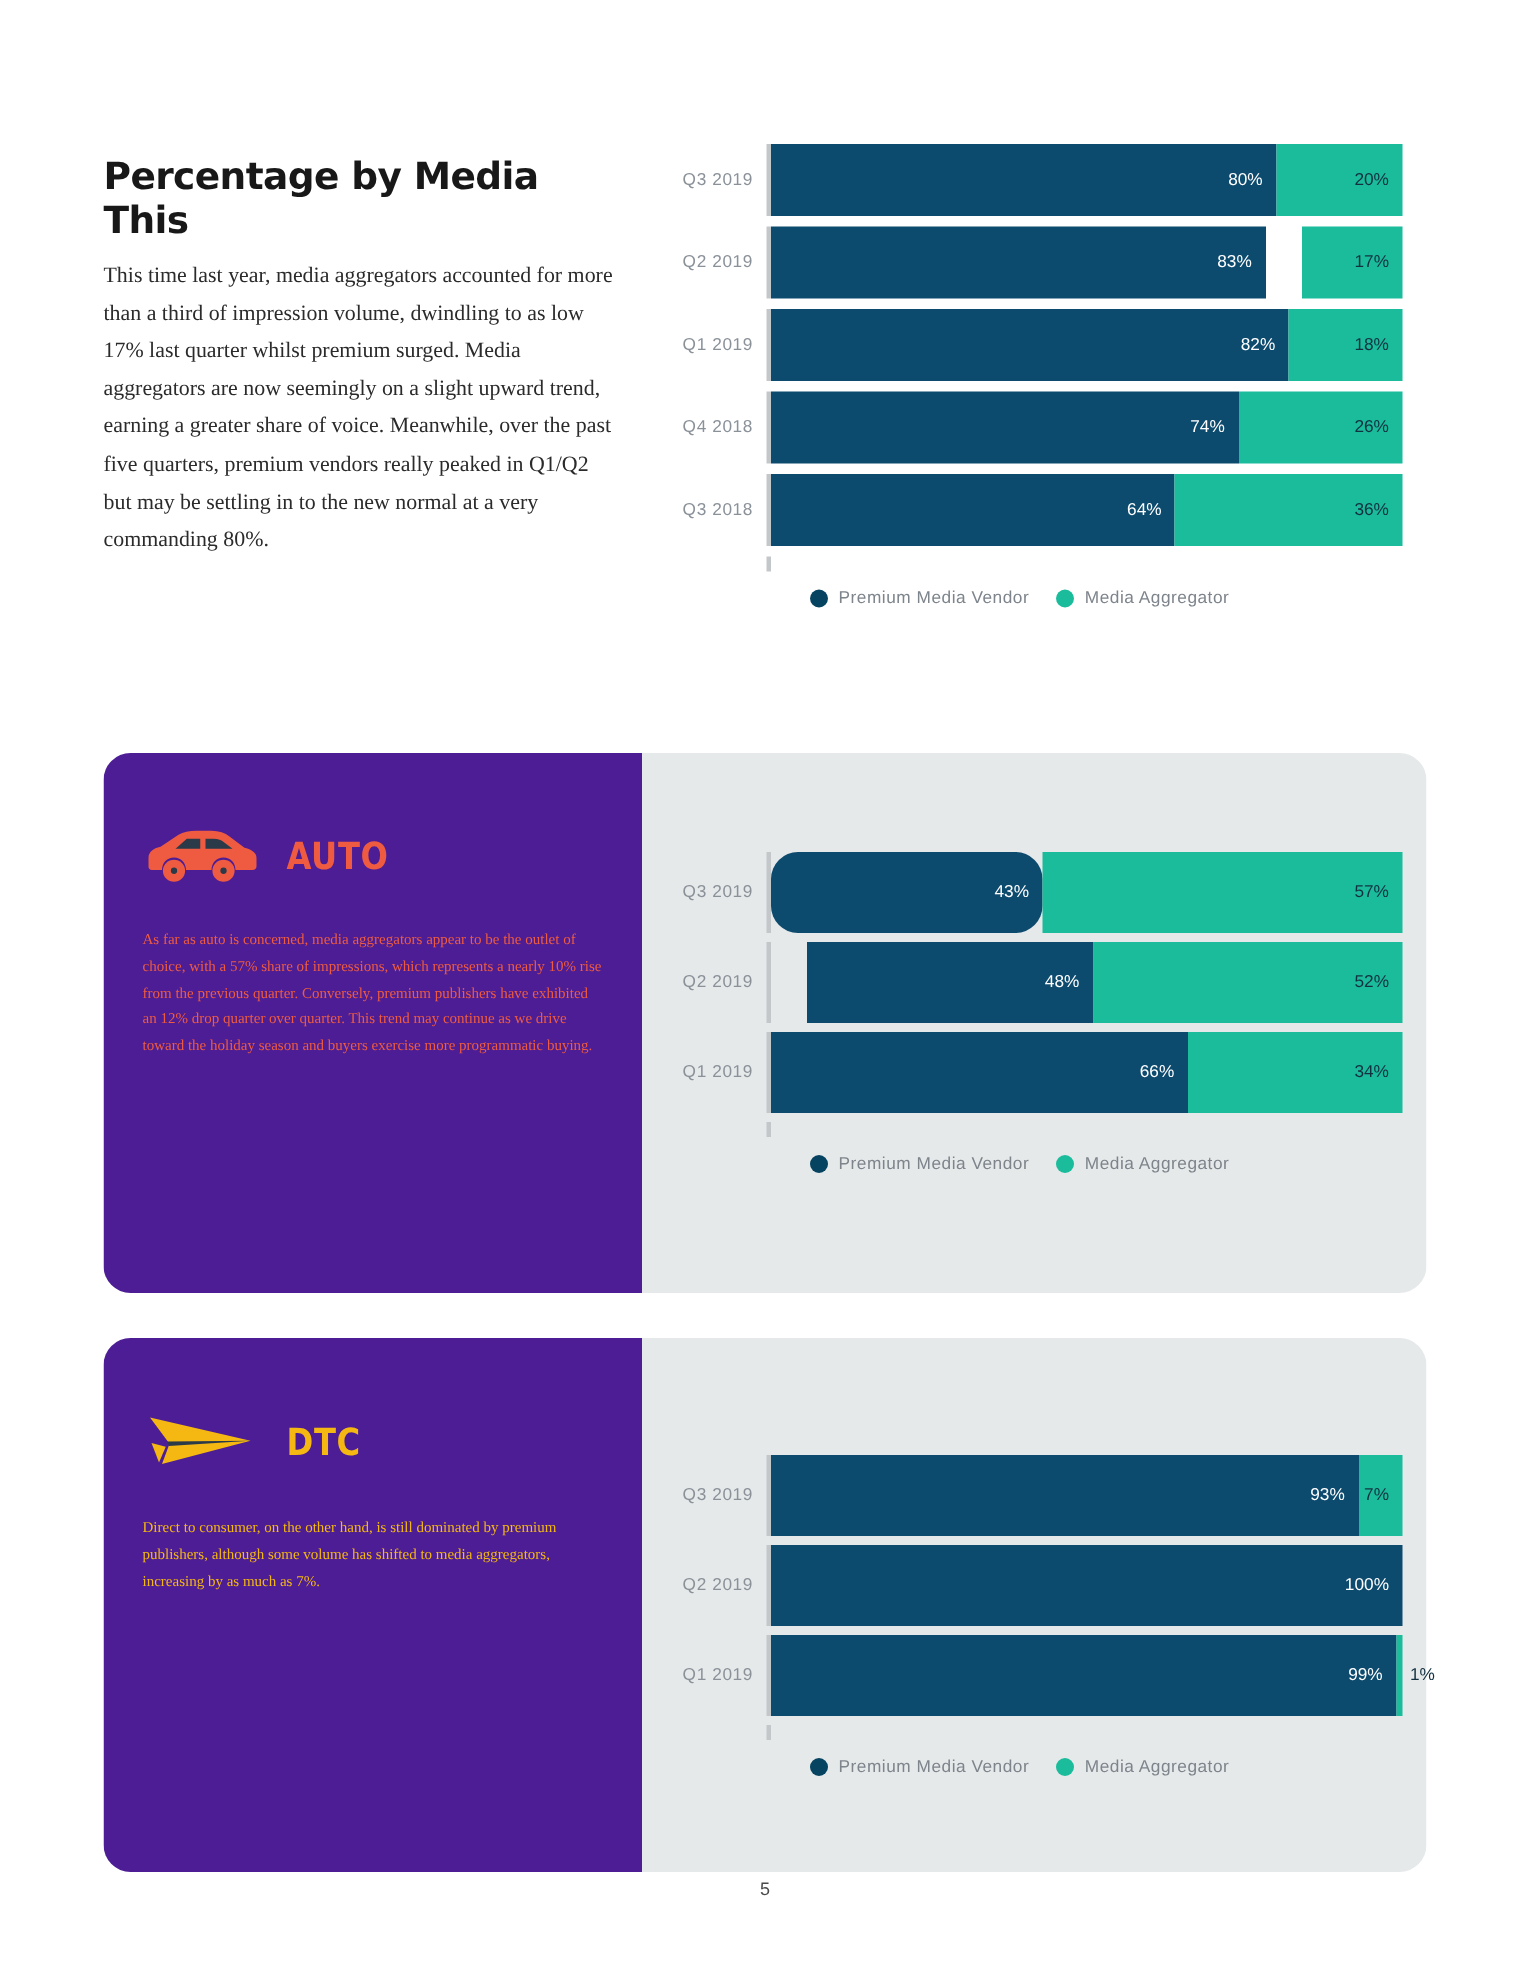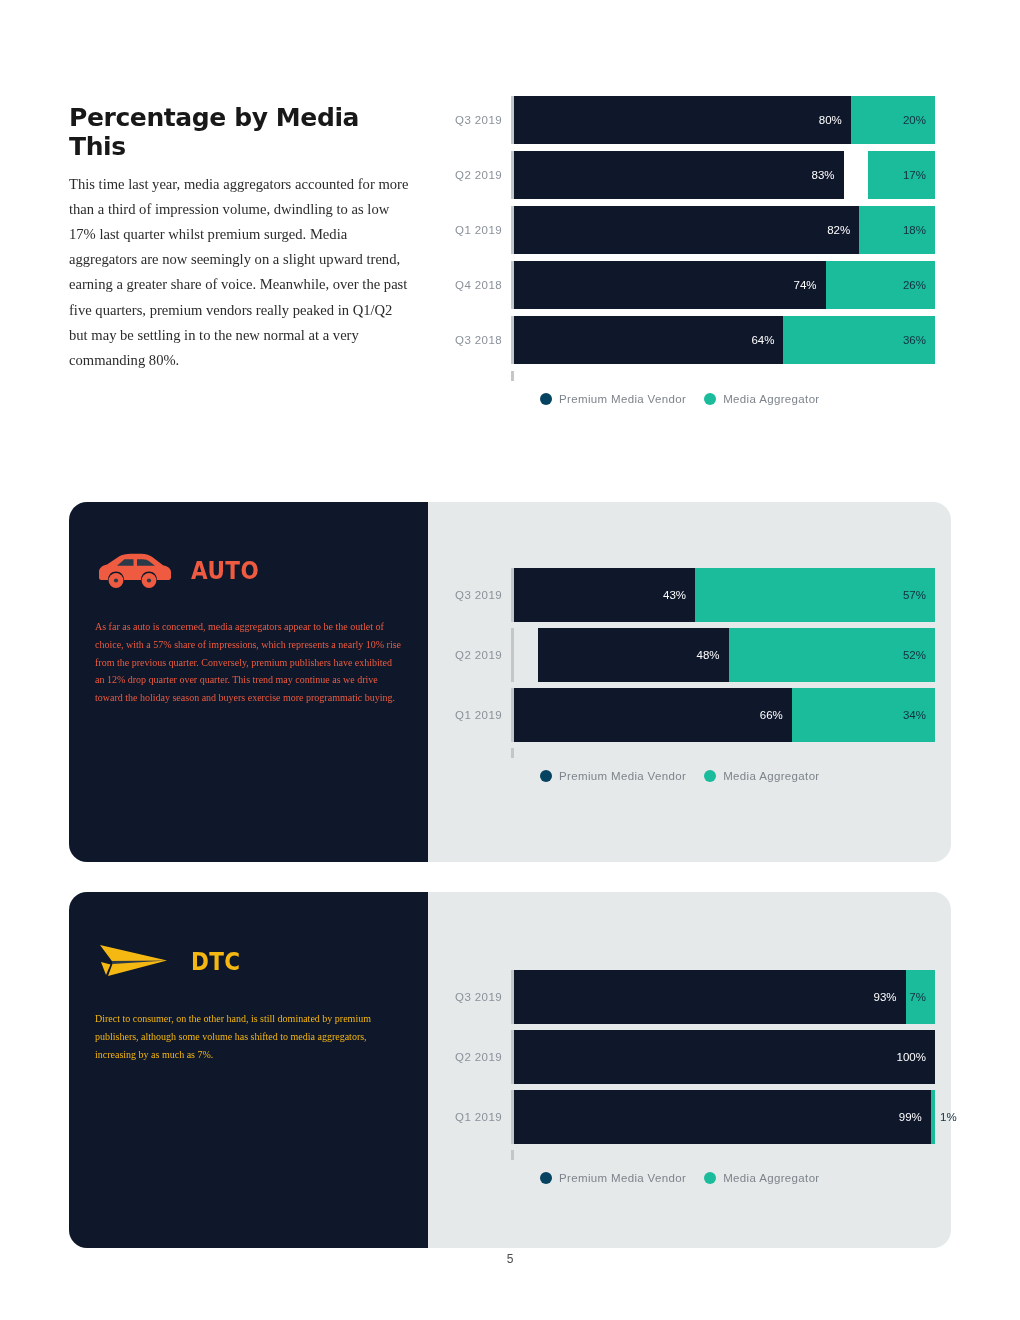--- a/index.html
+++ b/index.html
@@ -30,21 +30,21 @@
   .row-label {
     font-family:"Liberation Sans", sans-serif;
     font-size:11.5px; color:#8a9199; letter-spacing:0.4px;
     text-align:right; padding-right:9px; flex:0 0 auto;
   }
   .axis {
     flex:0 0 3px; background:#c3c7ca; align-self:stretch;
   }
   .bar-track { position:relative; display:flex; flex:1 1 auto; }
   .seg { position:relative; display:flex; align-items:center; overflow:visible; }
-  .seg-premium { background:#0f172a; justify-content:flex-end; }
+  .seg-premium { background:#0c4a6e; justify-content:flex-end; }
   .seg-aggregator { background:#1abc9c; justify-content:flex-end; }
   .seg-premium .seg-val {
     color:#ffffff; font-size:11.5px; padding-right:9px;
     font-family:"Liberation Sans", sans-serif; white-space:nowrap;
   }
   .seg-aggregator .seg-val {
     color:#123040; font-size:11.5px; padding-right:9px;
     font-family:"Liberation Sans", sans-serif; white-space:nowrap;
   }
   .seg-val.outside {
@@ -68,21 +68,21 @@
   #chart-media-type .row { height:48px; margin-bottom:7px; }
   #chart-media-type .bar-track { height:48px; }
   #chart-media-type .legend { margin-top:12px; padding-left:85px; }
 
   
   .card {
     position:absolute; left:69px; width:882px;
     border-radius:18px; overflow:hidden; display:flex;
   }
   .card-dark {
-    flex:0 0 359px; background:#0f172a; padding:48px 26px 30px 26px;
+    flex:0 0 359px; background:#4c1d95; padding:48px 26px 30px 26px;
   }
   .card-light { flex:1 1 auto; background:#e6e9ea; position:relative; }
 
   .cat-head { display:flex; align-items:center; margin-bottom:28px; }
   .cat-icon { flex:0 0 auto; margin-right:18px; line-height:0; }
   .cat-title {
     font-family:"DejaVu Sans", sans-serif;
     font-size:25px; font-weight:700; letter-spacing:0.5px;
     transform:scaleX(0.86); transform-origin:left center;
   }
@@ -226,21 +226,21 @@
     </div>
     <div class="card-light"></div>
   </div>
 
   <div class="chart" id="chart-auto">
     <div class="chart-rows">
         <div class="row">
           <div class="row-label">Q3 2019</div>
           <div class="axis"></div>
           <div class="bar-track">
-            <div class="seg seg-premium" style="width: 43%;">
+            <div class="seg seg-premium" style="width: 43%; border-radius: 18px;">
               <span class="seg-val">43%</span>
             </div>
             <div class="seg seg-aggregator" style="width: 57%;">
               <span class="seg-val">57%</span>
             </div>
           </div>
         </div>
         <div class="row">
           <div class="row-label">Q2 2019</div>
           <div class="axis"></div>

